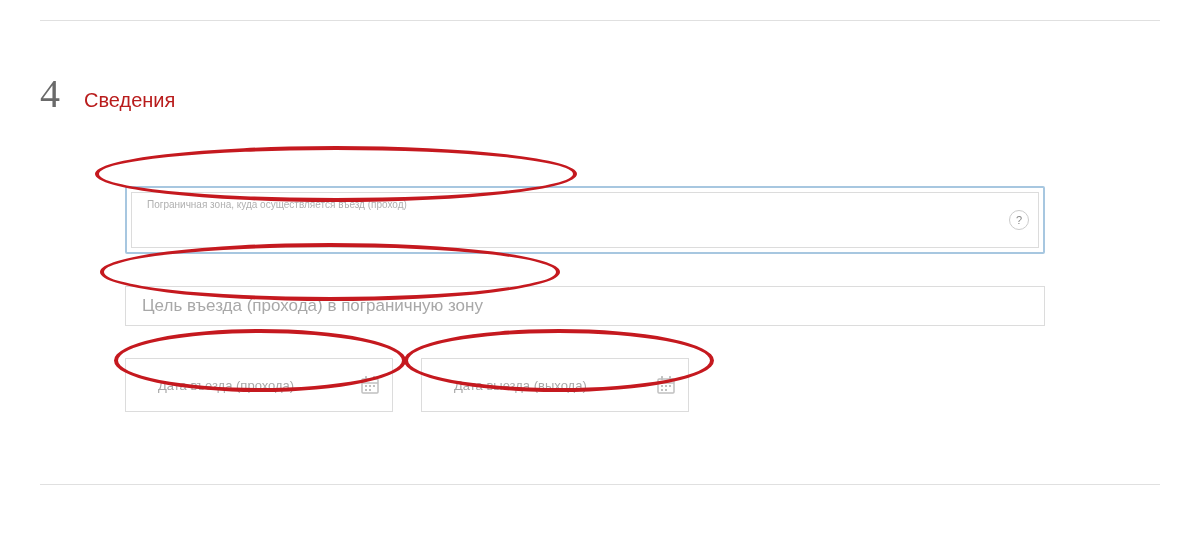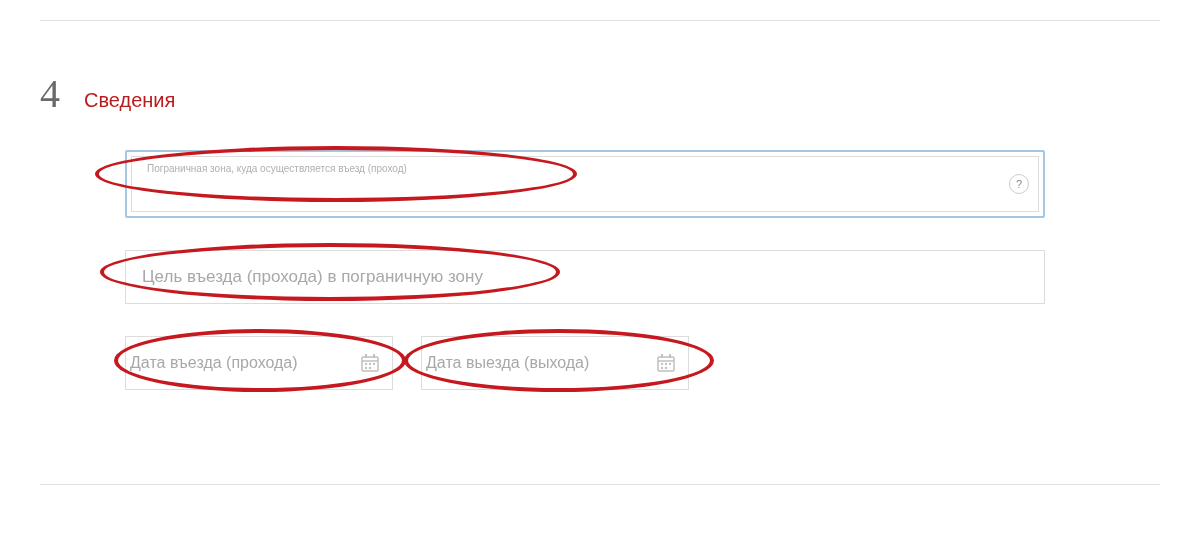--- a/index.html
+++ b/index.html
@@ -54,20 +54,21 @@
       align-items: center;
     }
     .input-wrapper {
       position: relative;
       flex: 1;
     }
     .input-wrapper.focused {
       border: 2px solid #a7c7e0;
       border-radius: 2px;
       padding: 4px;
+      margin-top: 36px;
     }
     .text-input {
       width: 100%;
       height: 56px;
       border: 1px solid #dcdcdc;
       padding: 20px 16px 8px 16px;
       font-size: 16px;
       color: #333;
       outline: none;
     }
@@ -77,21 +78,21 @@
     .float-label {
       position: absolute;
       top: 11px;
       left: 20px;
       font-size: 10px;
       color: #b0b0b0;
       pointer-events: none;
     }
     .plain-input {
       width: 100%;
-      height: 54px;
+      height: 40px;
       border: 1px solid #dcdcdc;
       padding: 0 16px;
       font-size: 17px;
       color: #333;
       outline: none;
     }
     .plain-input::placeholder {
       color: #a8a8a8;
     }
     .help-btn {
@@ -116,22 +117,22 @@
       gap: 28px;
     }
     .date-field {
       position: relative;
       width: 268px;
     }
     .date-input {
       width: 100%;
       height: 54px;
       border: 1px solid #dcdcdc;
-      padding: 0 48px 0 4px;
-      font-size: 16px;
+      padding: 0 48px 0 32px;
+      font-size: 13px;
       color: #a21caf;
       outline: none;
     }
     .date-input::placeholder {
       color: #a8a8a8;
     }
     .calendar-icon {
       position: absolute;
       right: 14px;
       top: 50%;

